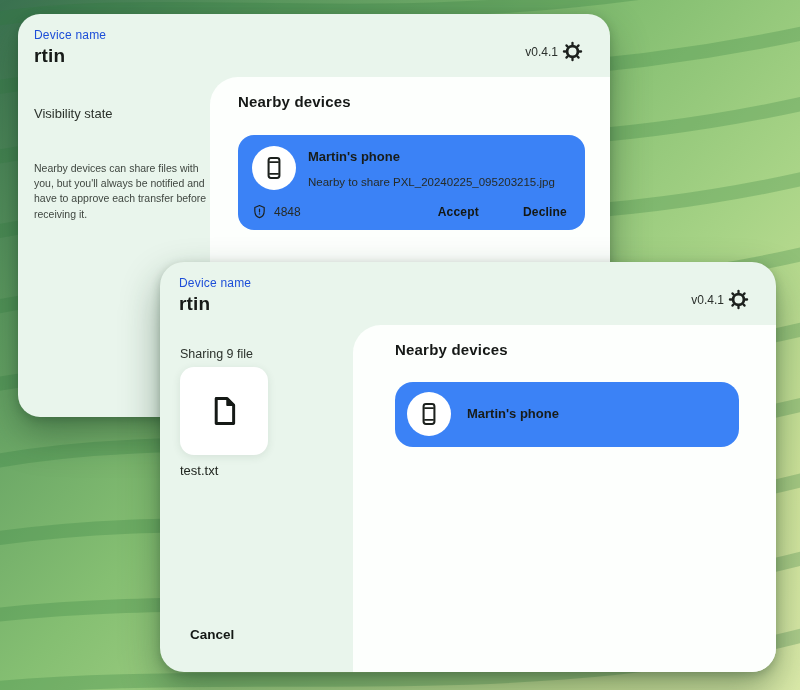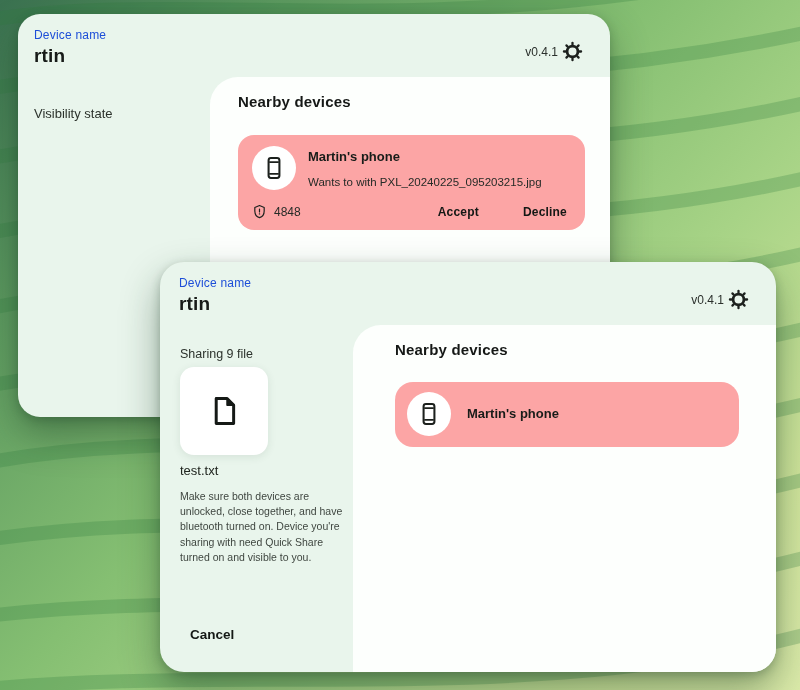--- a/index.html
+++ b/index.html
@@ -38,21 +38,21 @@
 
   
   .vis-label { position:absolute; left:16px; top:92px; font-size:13px; color:#2c322c; }
   .vis-row { position:absolute; left:19px; top:123px; width:162px; display:flex; align-items:center; justify-content:space-between; cursor:pointer; }
   .vis-value { font-size:14px; font-weight:600; color:#1a1e1b; }
   .side-par { position:absolute; left:16px; width:179px; font-size:10.5px; line-height:1.45; color:#3e453f; }
   .w1 .side-par { top:147px; }
 
   
   .card {
-    position:absolute; background:#fca5a5; border-radius:16px;
+    position:absolute; background:#3b82f6; border-radius:16px;
   }
   .w1 .card { left:28px; top:58px; width:347px; height:95px; }
   .avatar-circle {
     position:absolute; width:44px; height:44px; border-radius:50%; background:#ffffff;
     display:flex; align-items:center; justify-content:center;
   }
   .w1 .avatar-circle { left:14px; top:11px; }
   .card-name { position:absolute; left:70px; top:14px; font-size:13px; font-weight:700; color:#181c19; }
   .card-msg  { position:absolute; left:70px; top:41px; font-size:11.5px; color:#262b27; }
   .pin-row { position:absolute; left:14px; bottom:11px; display:flex; align-items:center; gap:7px; }
@@ -120,34 +120,35 @@
           <rect x="10.7" y="0.9" width="2.6" height="4.4" rx="1.2" transform="rotate(315 12 12)"></rect>
         </g>
         <circle cx="12" cy="12" r="6.2" fill="none" stroke="#1d211e" stroke-width="3.2"></circle>
       </svg>
     </button>
   </div>
 
   <div class="vis-label">Visibility state</div>
 
 
+  <p class="side-par">Nearby devices can share files with you, but you'll always be notified and have to approve each transfer before receiving it.</p>
 
   <div class="panel">
     <div class="panel-title">Nearby devices</div>
 
     <div class="card">
       <div class="avatar-circle">
         <svg class="icon" width="26" height="26" viewBox="0 0 24 24">
           <rect x="7" y="2.8" width="10" height="18.4" rx="2.2" fill="none" stroke="#1c201d" stroke-width="1.9"></rect>
           <line x1="7.6" y1="6.6" x2="16.4" y2="6.6" stroke="#1c201d" stroke-width="1.5"></line>
           <line x1="7.6" y1="17.4" x2="16.4" y2="17.4" stroke="#1c201d" stroke-width="1.5"></line>
         </svg>
       </div>
       <div class="card-name">Martin's phone</div>
-      <div class="card-msg">Wants to with PXL_20240225_095203215.jpg</div>
+      <div class="card-msg">Nearby to share PXL_20240225_095203215.jpg</div>
 
       <div class="pin-row">
         <svg class="icon" width="15" height="15" viewBox="0 0 24 24">
           <path d="M12 2.5 L19.5 5.5 V11 C19.5 16.6 16 20.6 12 21.9 C8 20.6 4.5 16.6 4.5 11 V5.5 Z" fill="none" stroke="#1c201d" stroke-width="1.9" stroke-linejoin="round"></path>
           <line x1="12" y1="8" x2="12" y2="12.8" stroke="#1c201d" stroke-width="1.9" stroke-linecap="round"></line>
           <circle cx="12" cy="15.8" r="1.15" fill="#1c201d"></circle>
         </svg>
         <span class="pin-text">4848</span>
       </div>
 
@@ -189,21 +190,20 @@
 
   <div class="file-tile">
     <svg class="icon" width="34" height="34" viewBox="0 0 24 24">
       <path d="M6.5 3.2 H14.2 L18.8 7.8 V20.8 H6.5 Z" fill="none" stroke="#151916" stroke-width="2.1" stroke-linejoin="round"></path>
       <path d="M14.2 3.2 V7.8 H18.8 Z" fill="#151916" stroke="#151916" stroke-width="1.2" stroke-linejoin="round"></path>
     </svg>
   </div>
 
   <div class="file-name">test.txt</div>
 
-  <p class="side-par">Make sure both devices are unlocked, close together, and have bluetooth turned on. Device you're sharing with need Quick Share turned on and visible to you.</p>
 
   <button class="cancel-btn">Cancel</button>
 
   <div class="panel" style="left:193px; border-top-left-radius:28px;">
     <div class="panel-title" style="left:42px;">Nearby devices</div>
 
     <div class="card">
       <div class="avatar-circle">
         <svg class="icon" width="26" height="26" viewBox="0 0 24 24">
           <rect x="7" y="2.8" width="10" height="18.4" rx="2.2" fill="none" stroke="#1c201d" stroke-width="1.9"></rect>

